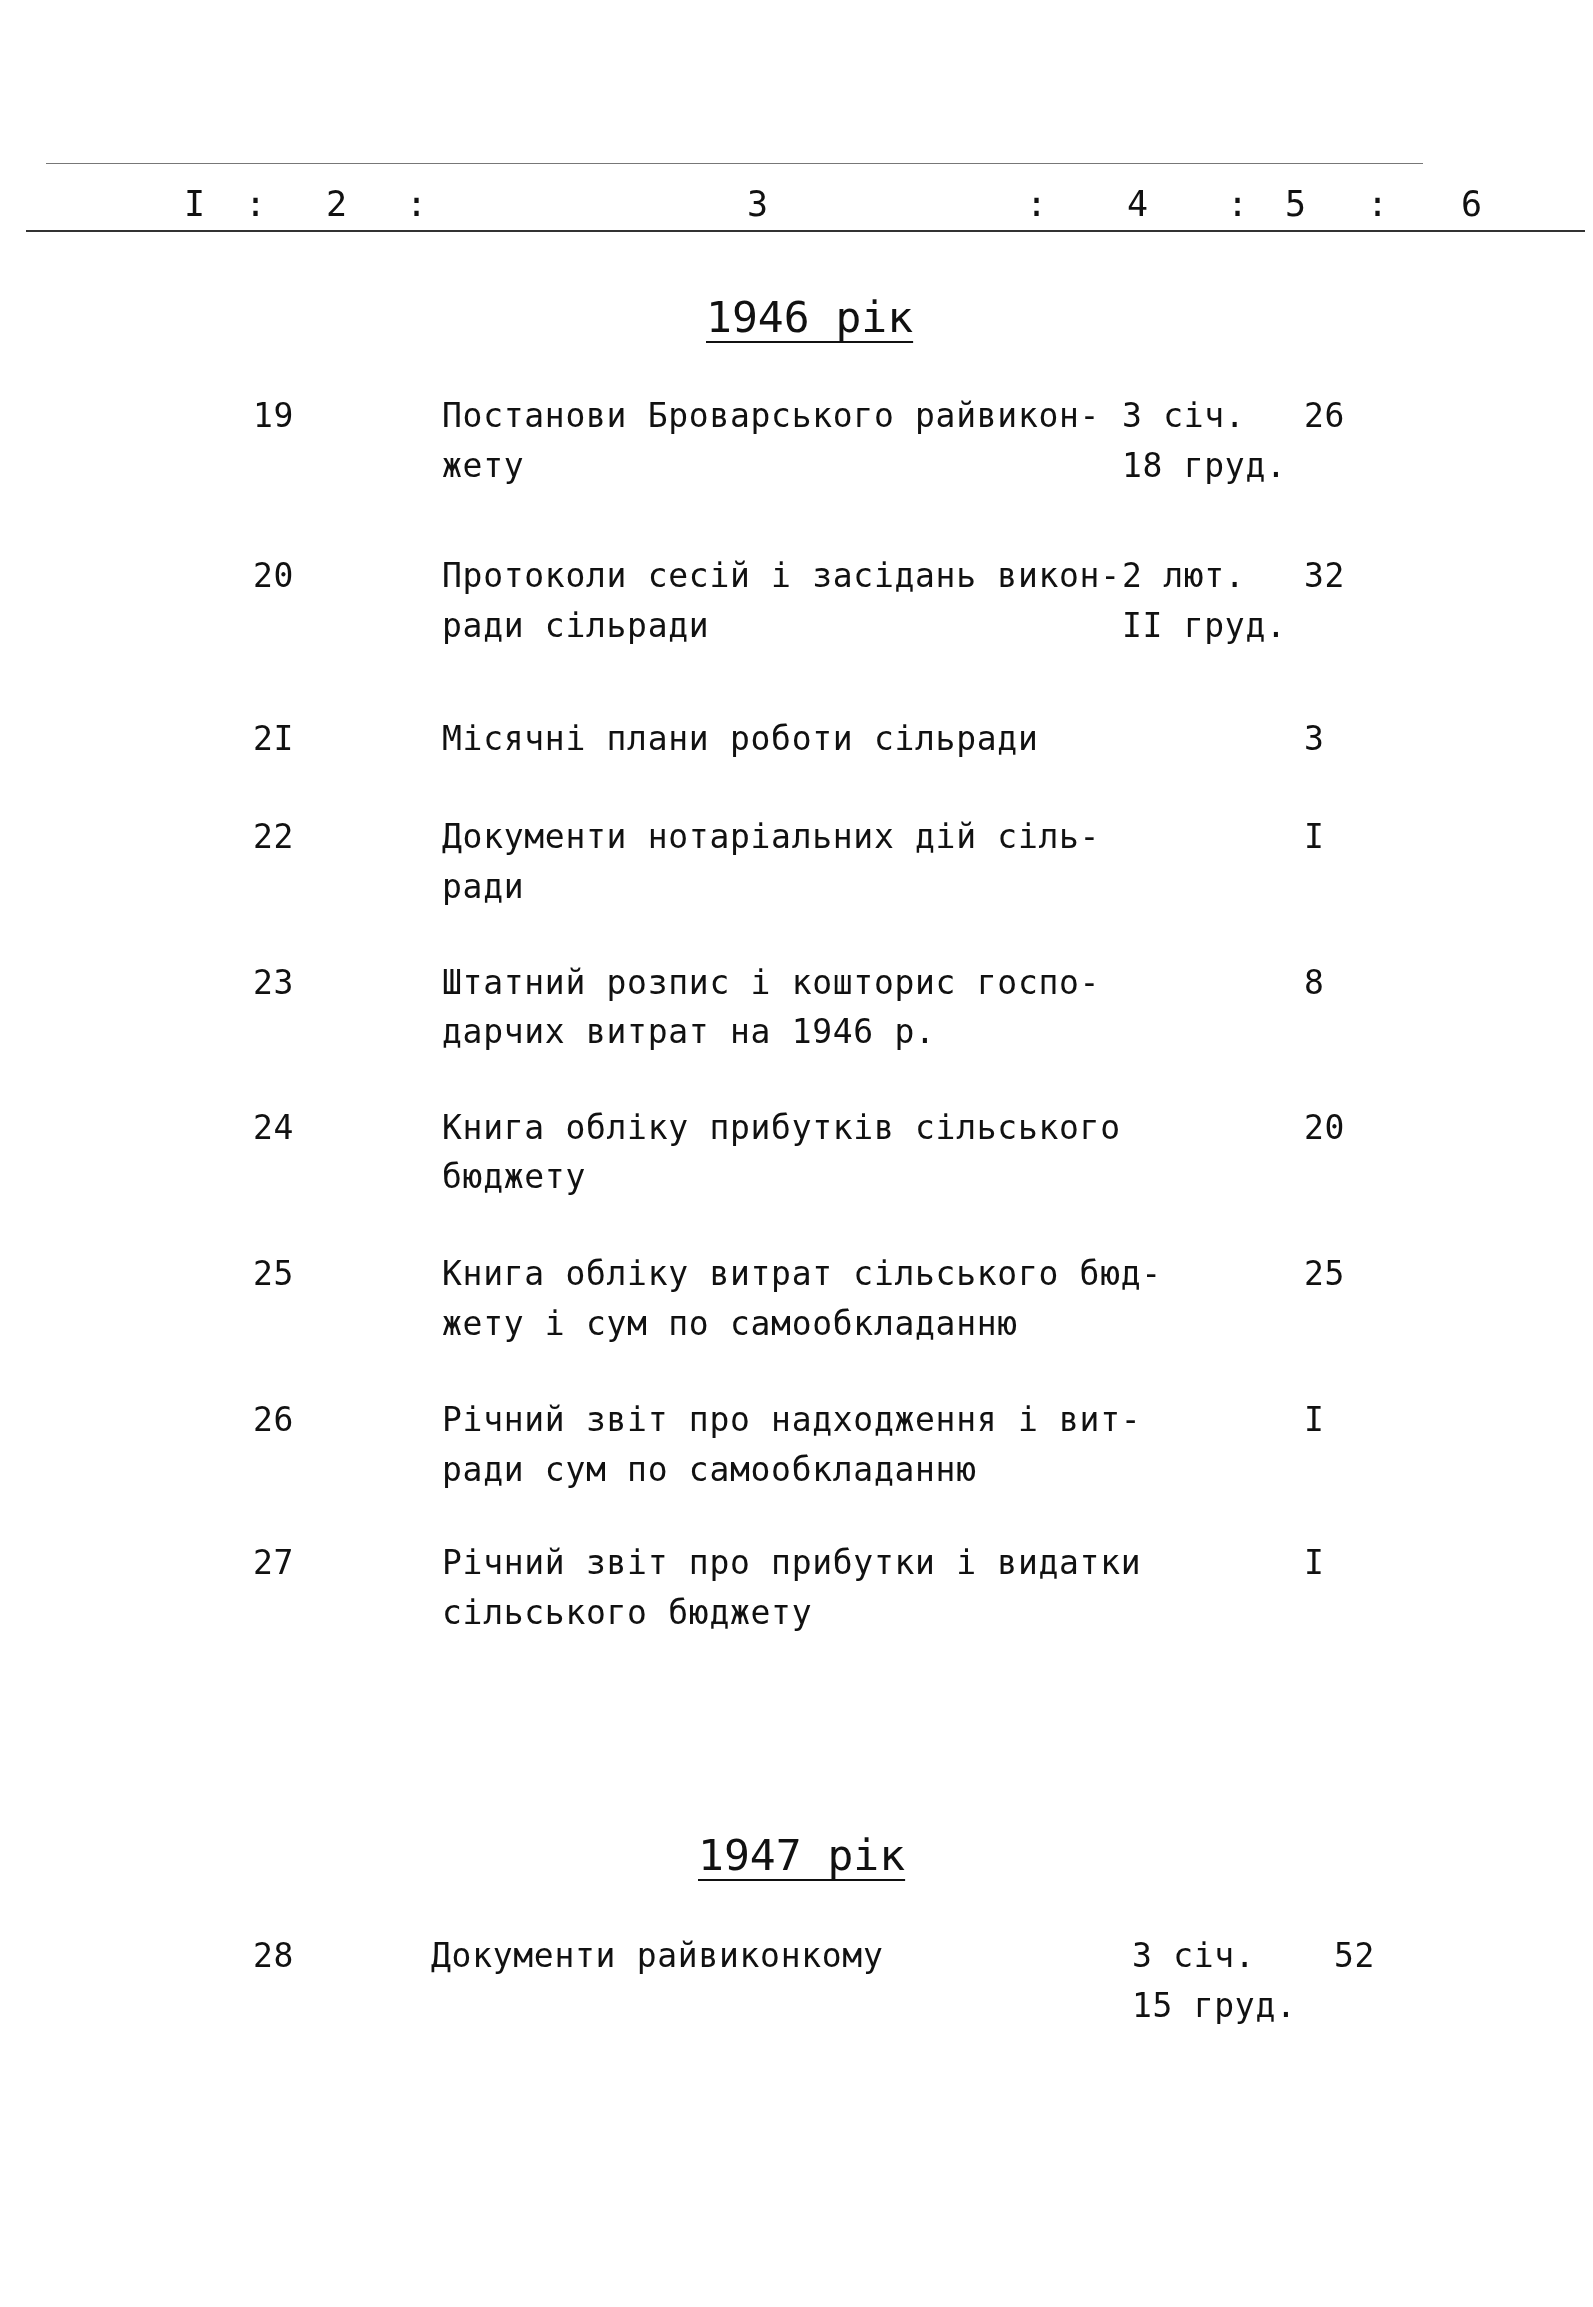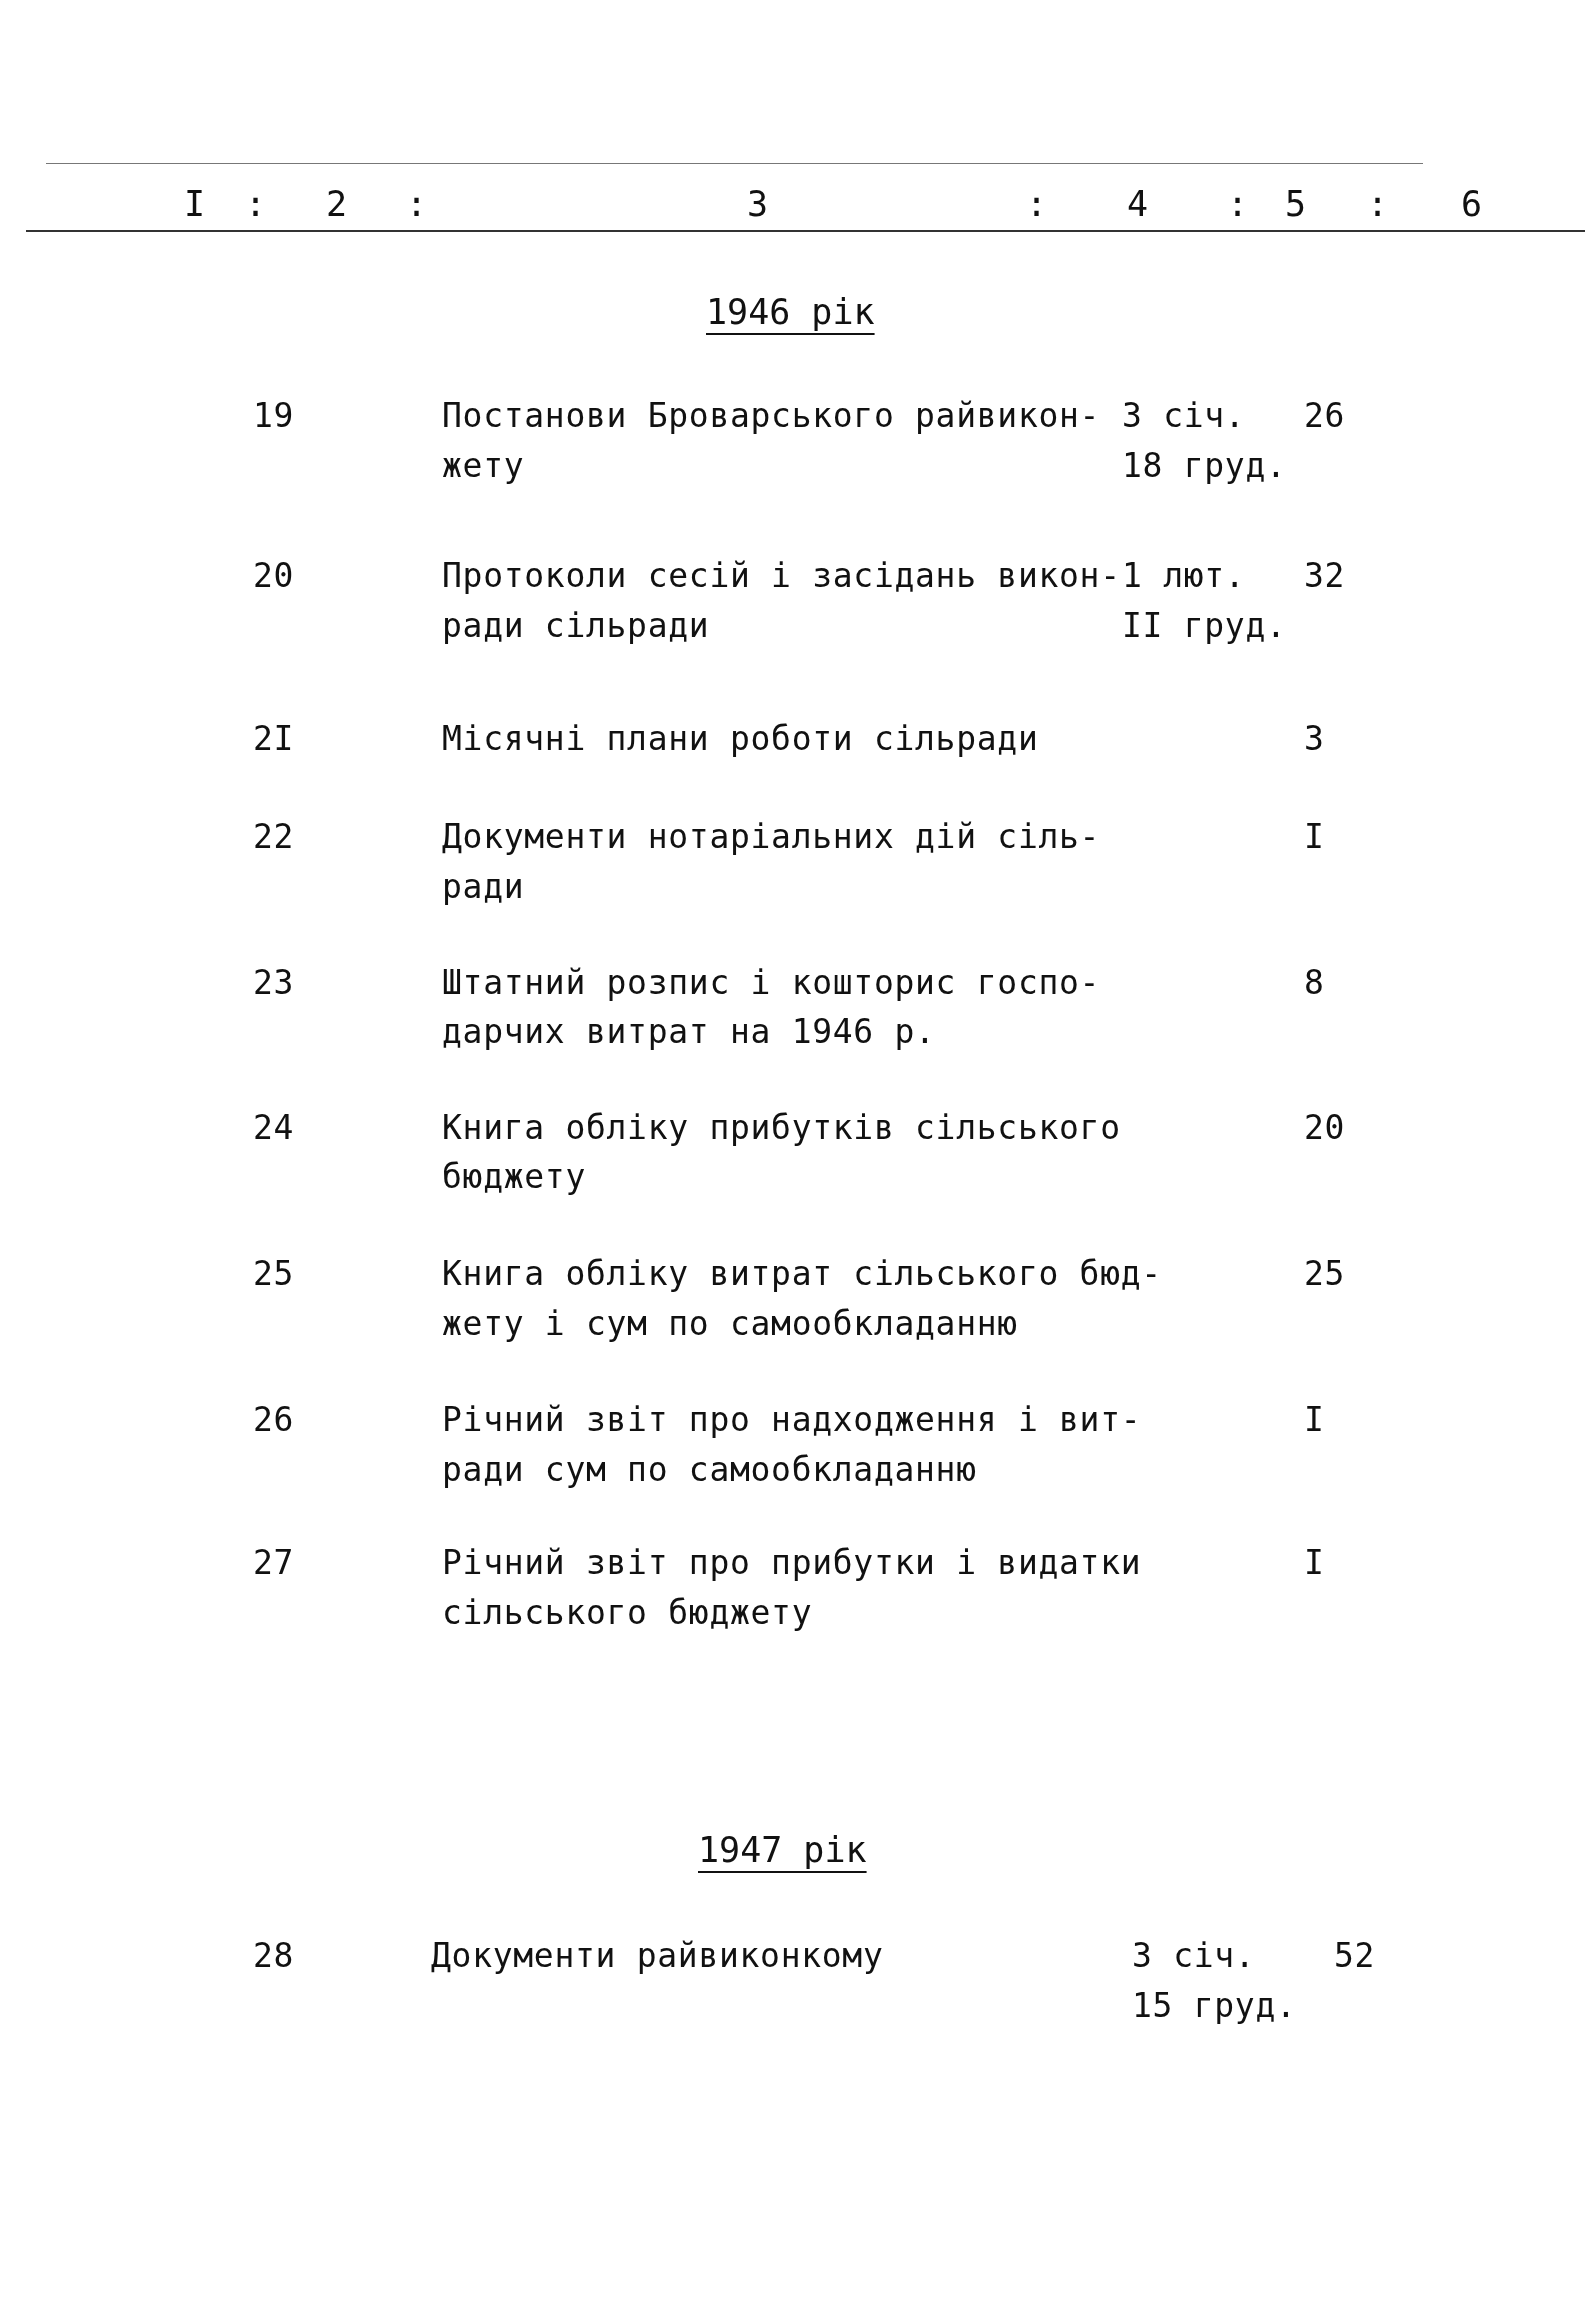--- a/index.html
+++ b/index.html
@@ -1,21 +1,21 @@
 <!DOCTYPE html>
 <html style="font-size:10.4px"><head>
 <meta charset="utf-8">
 <style>
   html, body { margin:0; padding:0; background:#fff; }
   body { width:1593px; height:2307px; position:relative; overflow:hidden;
          font-family:"DejaVu Sans Mono","Liberation Mono",monospace; color:#111; }
   .rule { position:absolute; height:2px; background:#333; }
   .t { position:absolute; font-size:33px; line-height:50px; white-space:pre; letter-spacing:0.7px;margin-left:36px; }
   .hdr { position:absolute; top:184px; font-size:35px; }
-  .year { position:absolute; font-size:35px; text-decoration:underline; text-underline-offset:9px; text-decoration-thickness:2px; }
+  .year { position:absolute; font-size:43px; text-decoration:underline; text-underline-offset:9px; text-decoration-thickness:2px; }
 </style>
 </head>
 <body>
 
 <div class="rule" style="left:46px;top:163px;width:1377px;height:1.3px;background:#777;"></div>
 <div class="rule" style="left:26px;top:230px;width:1559px;"></div>
 
 <div>
   <span class="hdr" style="left:184px">I</span>
   <span class="hdr" style="left:245px">:</span>
@@ -38,21 +38,21 @@
       <div class="t" style="left:406px;top:391px">Постанови Броварського райвикон-</div>
       <div class="t" style="left:406px;top:441px">жету</div>
       <div class="t" style="left:1086px;top:391px">3 січ.</div>
       <div class="t" style="left:1086px;top:441px">18 груд.</div>
       <div class="t" style="left:1268px;top:391px">26</div>
     </div>
     <div>
       <div class="t" style="left:217px;top:551px">20</div>
       <div class="t" style="left:406px;top:551px">Протоколи сесій і засідань викон-</div>
       <div class="t" style="left:406px;top:601px">ради сільради</div>
-      <div class="t" style="left:1086px;top:551px">1 лют.</div>
+      <div class="t" style="left:1086px;top:551px">2 лют.</div>
       <div class="t" style="left:1086px;top:601px">II груд.</div>
       <div class="t" style="left:1268px;top:551px">32</div>
     </div>
     <div>
       <div class="t" style="left:217px;top:714px">2I</div>
       <div class="t" style="left:406px;top:714px">Місячні плани роботи сільради</div>
       <div class="t" style="left:1268px;top:714px">3</div>
     </div>
     <div>
       <div class="t" style="left:217px;top:812px">22</div>

